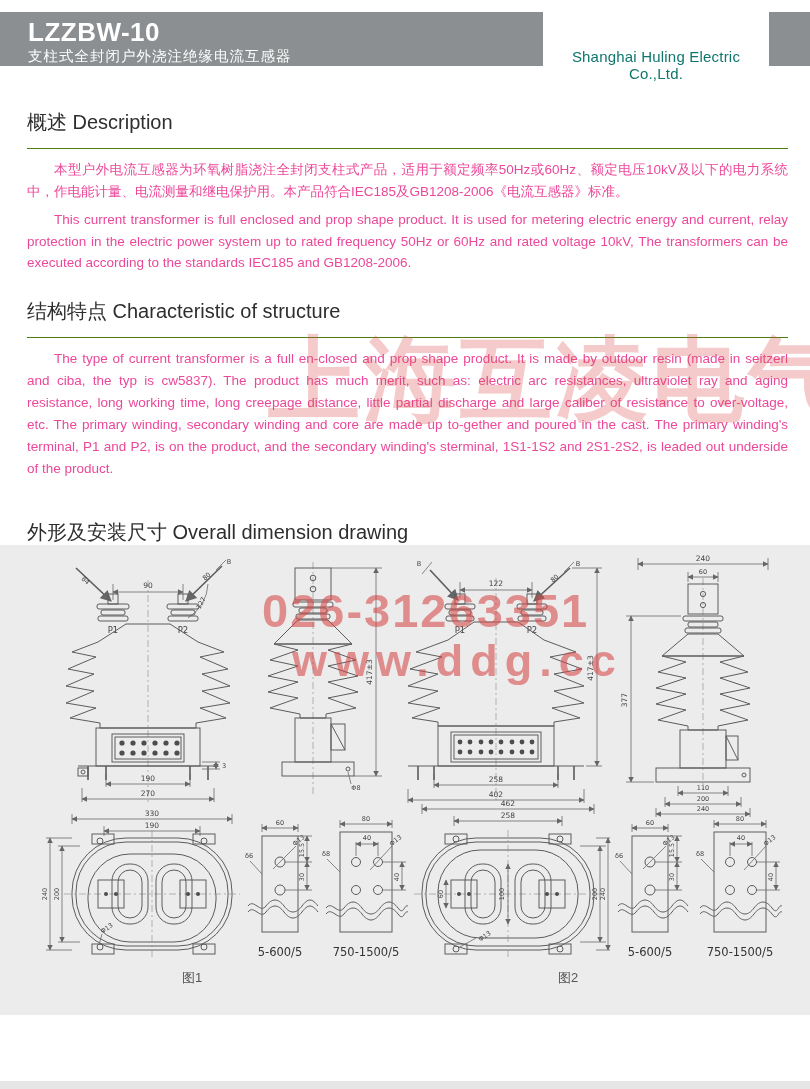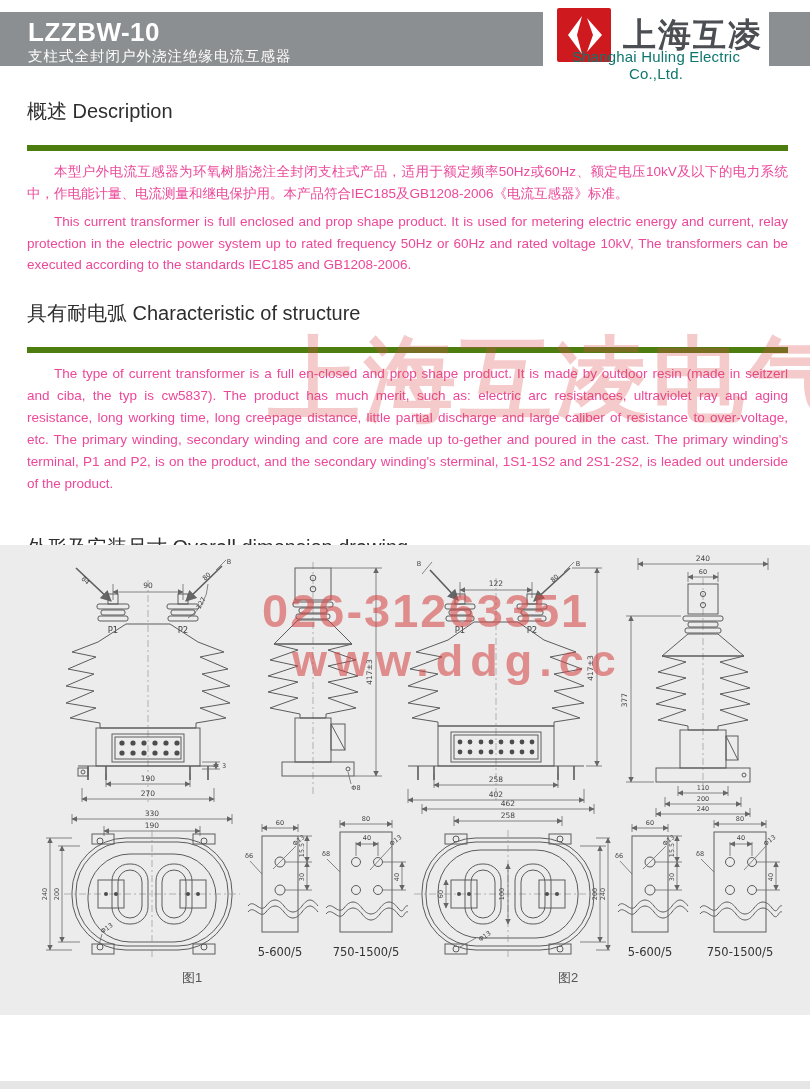--- a/index.html
+++ b/index.html
@@ -10,21 +10,21 @@
   .banner{position:absolute;left:0;top:12px;right:0;height:54px;background:#8c8f91;}
   .banner-title{position:absolute;left:28px;top:5px;font-size:26px;font-weight:bold;color:#fff;letter-spacing:.5px;}
   .banner-sub{position:absolute;left:28px;top:35px;font-size:14.5px;color:#fdfdfd;letter-spacing:1px;}
   .logo-tab{position:absolute;left:543px;top:0;width:226px;height:84px;background:#fff;border-radius:0 0 10px 10px;}
   .logo-row{position:absolute;left:14px;top:8px;display:flex;align-items:center;}
   .logo-mark{width:54px;height:54px;}
   .logo-cn{margin-left:12px;font-size:33px;font-weight:600;color:#4b4e52;letter-spacing:2px;}
   .logo-en{position:absolute;left:0;right:0;bottom:2px;text-align:center;font-size:15px;color:#0f766e;letter-spacing:.2px;}
   
   .content{padding:0 22px 0 27px;}
-  .sec-head{font-size:20px;color:#2e2e2e;border-bottom:6px solid #4d7c0f;padding-bottom:20px;margin:6px 0 10px 0;}
+  .sec-head{font-size:20px;color:#2e2e2e;border-bottom:1px solid #4d7c0f;padding-bottom:12px;margin:17px 0 10px 0;}
   .para{font-size:13.5px;line-height:1.62;text-align:justify;text-indent:2em;color:#ec4899;margin:6px 0;}
   
   .panel{position:absolute;left:0;top:545px;width:810px;height:470px;background:#ececec;}
   .panel svg{position:absolute;}
   .dwg{stroke:#5c5c5c;fill:none;stroke-width:1;}
   .dwg2{stroke:#5c5c5c;fill:none;stroke-width:1.6;}
   .dim{stroke:#6a6a6a;fill:none;stroke-width:.8;}
   .cl{stroke:#9a9a9a;stroke-width:.7;stroke-dasharray:7 3 2 3;fill:none;}
   .dot{fill:#4d4d4d;stroke:none;}
   text.dt{font:7.5px "DejaVu Sans",sans-serif;fill:#444;text-anchor:middle;}
@@ -52,38 +52,30 @@
       </marker>
     </defs>
   </svg>
 
   <div class="header">
     <div class="banner">
       <div class="banner-title">LZZBW-10</div>
       <div class="banner-sub">支柱式全封闭户外浇注绝缘电流互感器</div>
     </div>
     <div class="logo-tab">
-      <div class="logo-row">
-        <svg class="logo-mark" viewBox="0 0 54 54">
-          <rect x="0" y="0" width="54" height="54" rx="2" fill="#ce1a1f"></rect>
-          <polygon points="25,8 11,27 25,46 20,27" fill="#fff"></polygon>
-          <polygon points="30,10 45,27 30,44 36,27" fill="#fff"></polygon>
-        </svg>
-        <div class="logo-cn">上海互凌</div>
-      </div>
       <div class="logo-en">Shanghai Huling Electric Co.,Ltd.</div>
     </div>
   </div>
 
   <div class="content">
     <div class="sec-head">概述 Description</div>
     <p class="para">本型户外电流互感器为环氧树脂浇注全封闭支柱式产品，适用于额定频率50Hz或60Hz、额定电压10kV及以下的电力系统中，作电能计量、电流测量和继电保护用。本产品符合IEC185及GB1208-2006《电流互感器》标准。</p>
     <p class="para">This current transformer is full enclosed and prop shape product. It is used for metering electric energy and current, relay protection in the electric power system up to rated frequency 50Hz or 60Hz and rated voltage 10kV, The transformers can be executed according to the standards IEC185 and GB1208-2006.</p>
 
-    <div class="sec-head" style="margin-top:24px">具有耐电弧 Characteristic of structure</div>
+    <div class="sec-head" style="margin-top:24px">结构特点 Characteristic of structure</div>
     <p class="para">The type of current transformer is a full en-closed and prop shape product. It is made by outdoor resin (made in seitzerl and ciba, the typ is cw5837). The product has much merit, such as: electric arc resistances, ultraviolet ray and aging resistance, long working time, long creepage distance, little partial discharge and large caliber of resistance to over-voltage, etc. The primary winding, secondary winding and core are made up to-gether and poured in the cast. The primary winding's terminal, P1 and P2, is on the product, and the secondary winding's sterminal, 1S1-1S2 and 2S1-2S2, is leaded out underside of the product.</p>
 
     <div class="sec-head" style="margin-top:40px">外形及安装尺寸  Overall dimension drawing</div>
   </div>
 
   <div class="wm-brand" style="left:268px;top:318px">上海互凌电气</div>
 
   <div class="panel">
 
     <svg style="left:38px;top:11px" width="215" height="250" viewBox="0 0 215 250">

